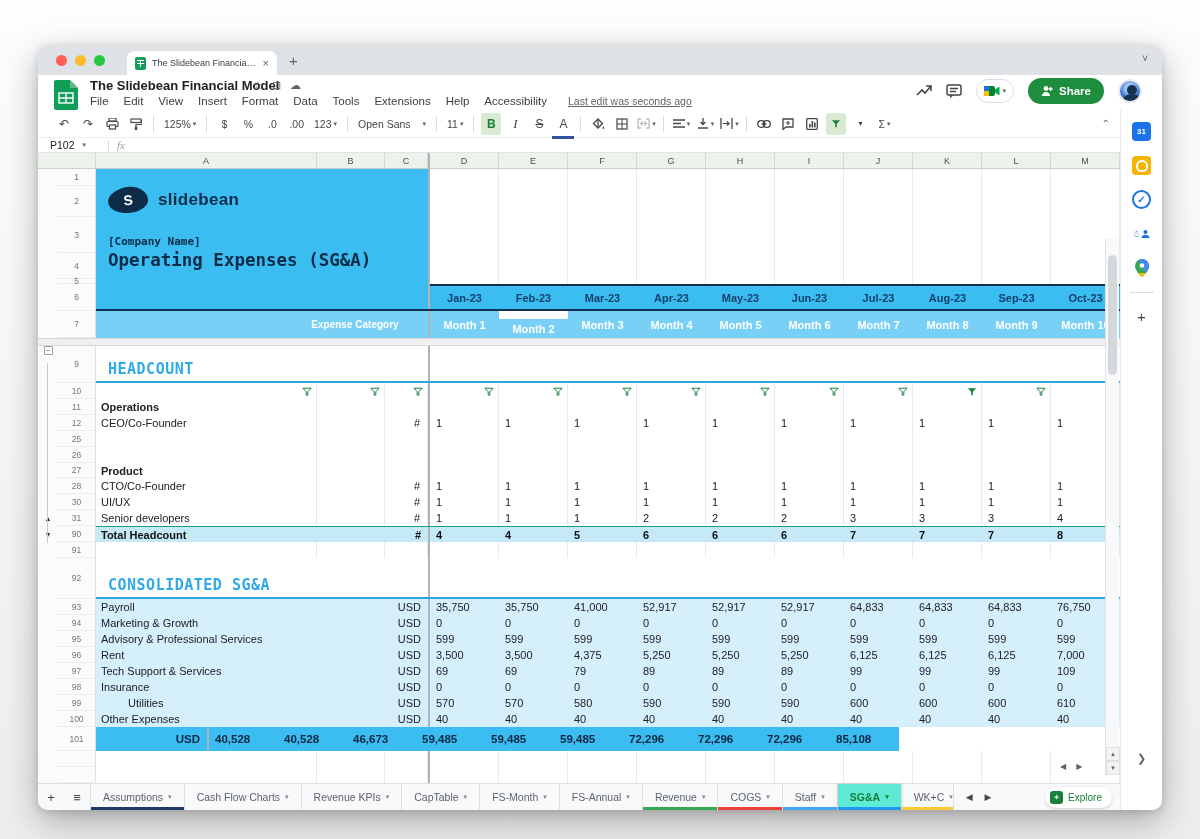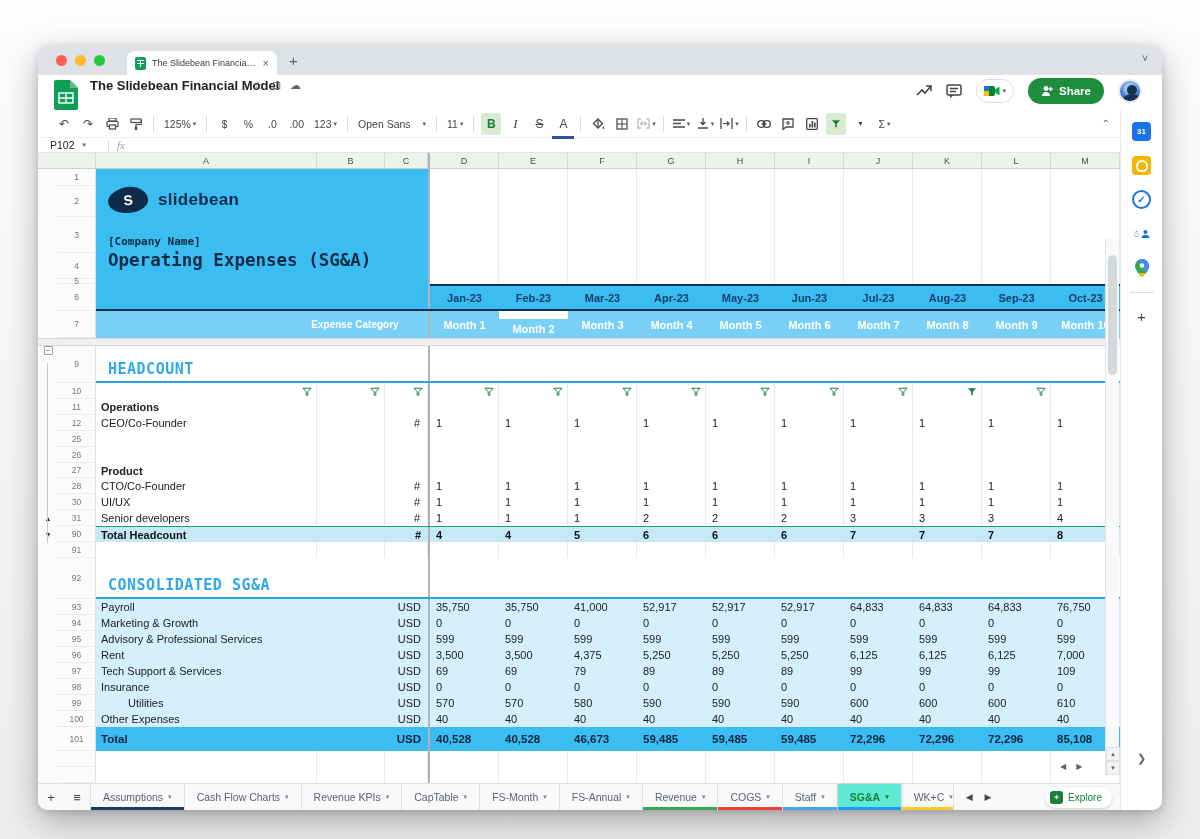--- a/index.html
+++ b/index.html
@@ -188,20 +188,33 @@
           <rect x="5" y="13" width="14" height="10" fill="none" stroke="#fff" stroke-width="1.4"></rect>
           <line x1="5" y1="18" x2="19" y2="18" stroke="#fff" stroke-width="1.4"></line>
           <line x1="12" y1="13" x2="12" y2="23" stroke="#fff" stroke-width="1.4"></line>
         </svg>
     </div>
     <div class="apptitle">The Slidebean Financial Model</div>
     <div class="title-icons">
       <span>☆</span>
       <span>⊡</span>
       <span>☁</span>
+    </div>
+    <div class="menubar">
+      <span>File</span>
+        <span>Edit</span>
+        <span>View</span>
+        <span>Insert</span>
+        <span>Format</span>
+        <span>Data</span>
+        <span>Tools</span>
+        <span>Extensions</span>
+        <span>Help</span>
+        <span>Accessibility</span>
+        <span class="lastedit" style="order:99">Last edit was seconds ago</span>
     </div>
     <div class="hdr-right">
       <span class="hico">
           <svg width="16" height="14" viewBox="0 0 16 14">
             <polyline points="1,11 6,6 9,9 15,2" fill="none" stroke="#444746" stroke-width="1.6"></polyline>
             <polyline points="10,2 15,2 15,7" fill="none" stroke="#444746" stroke-width="1.6"></polyline>
           </svg>
         </span>
       <span class="hico">
           <svg width="16" height="15" viewBox="0 0 16 15">
@@ -1041,21 +1054,20 @@
                 <div class="cell val" style="width: 69px;">40</div>
                 <div class="cell val" style="width: 69px;">40</div>
                 <div class="cell val" style="width: 69px;">40</div>
                 <div class="cell val" style="width: 69px;">40</div>
               </div>
             </div>
             <div class="grow r-total" style="height: 24px;">
               <div class="gcell"></div>
               <div class="ncell" style="height: 24px;">101</div>
               <div class="rcontent">
-                <div class="cell lbl" style="width: 221px;">Total</div>
                 <div class="cell" style="width: 68px;"></div>
                 <div class="cell unit" style="width: 43px;">USD</div>
                 <div class="fdiv"></div>
                 <div class="cell val" style="width: 69px;">40,528</div>
                 <div class="cell val" style="width: 69px;">40,528</div>
                 <div class="cell val" style="width: 69px;">46,673</div>
                 <div class="cell val" style="width: 69px;">59,485</div>
                 <div class="cell val" style="width: 69px;">59,485</div>
                 <div class="cell val" style="width: 69px;">59,485</div>
                 <div class="cell val" style="width: 69px;">72,296</div>

